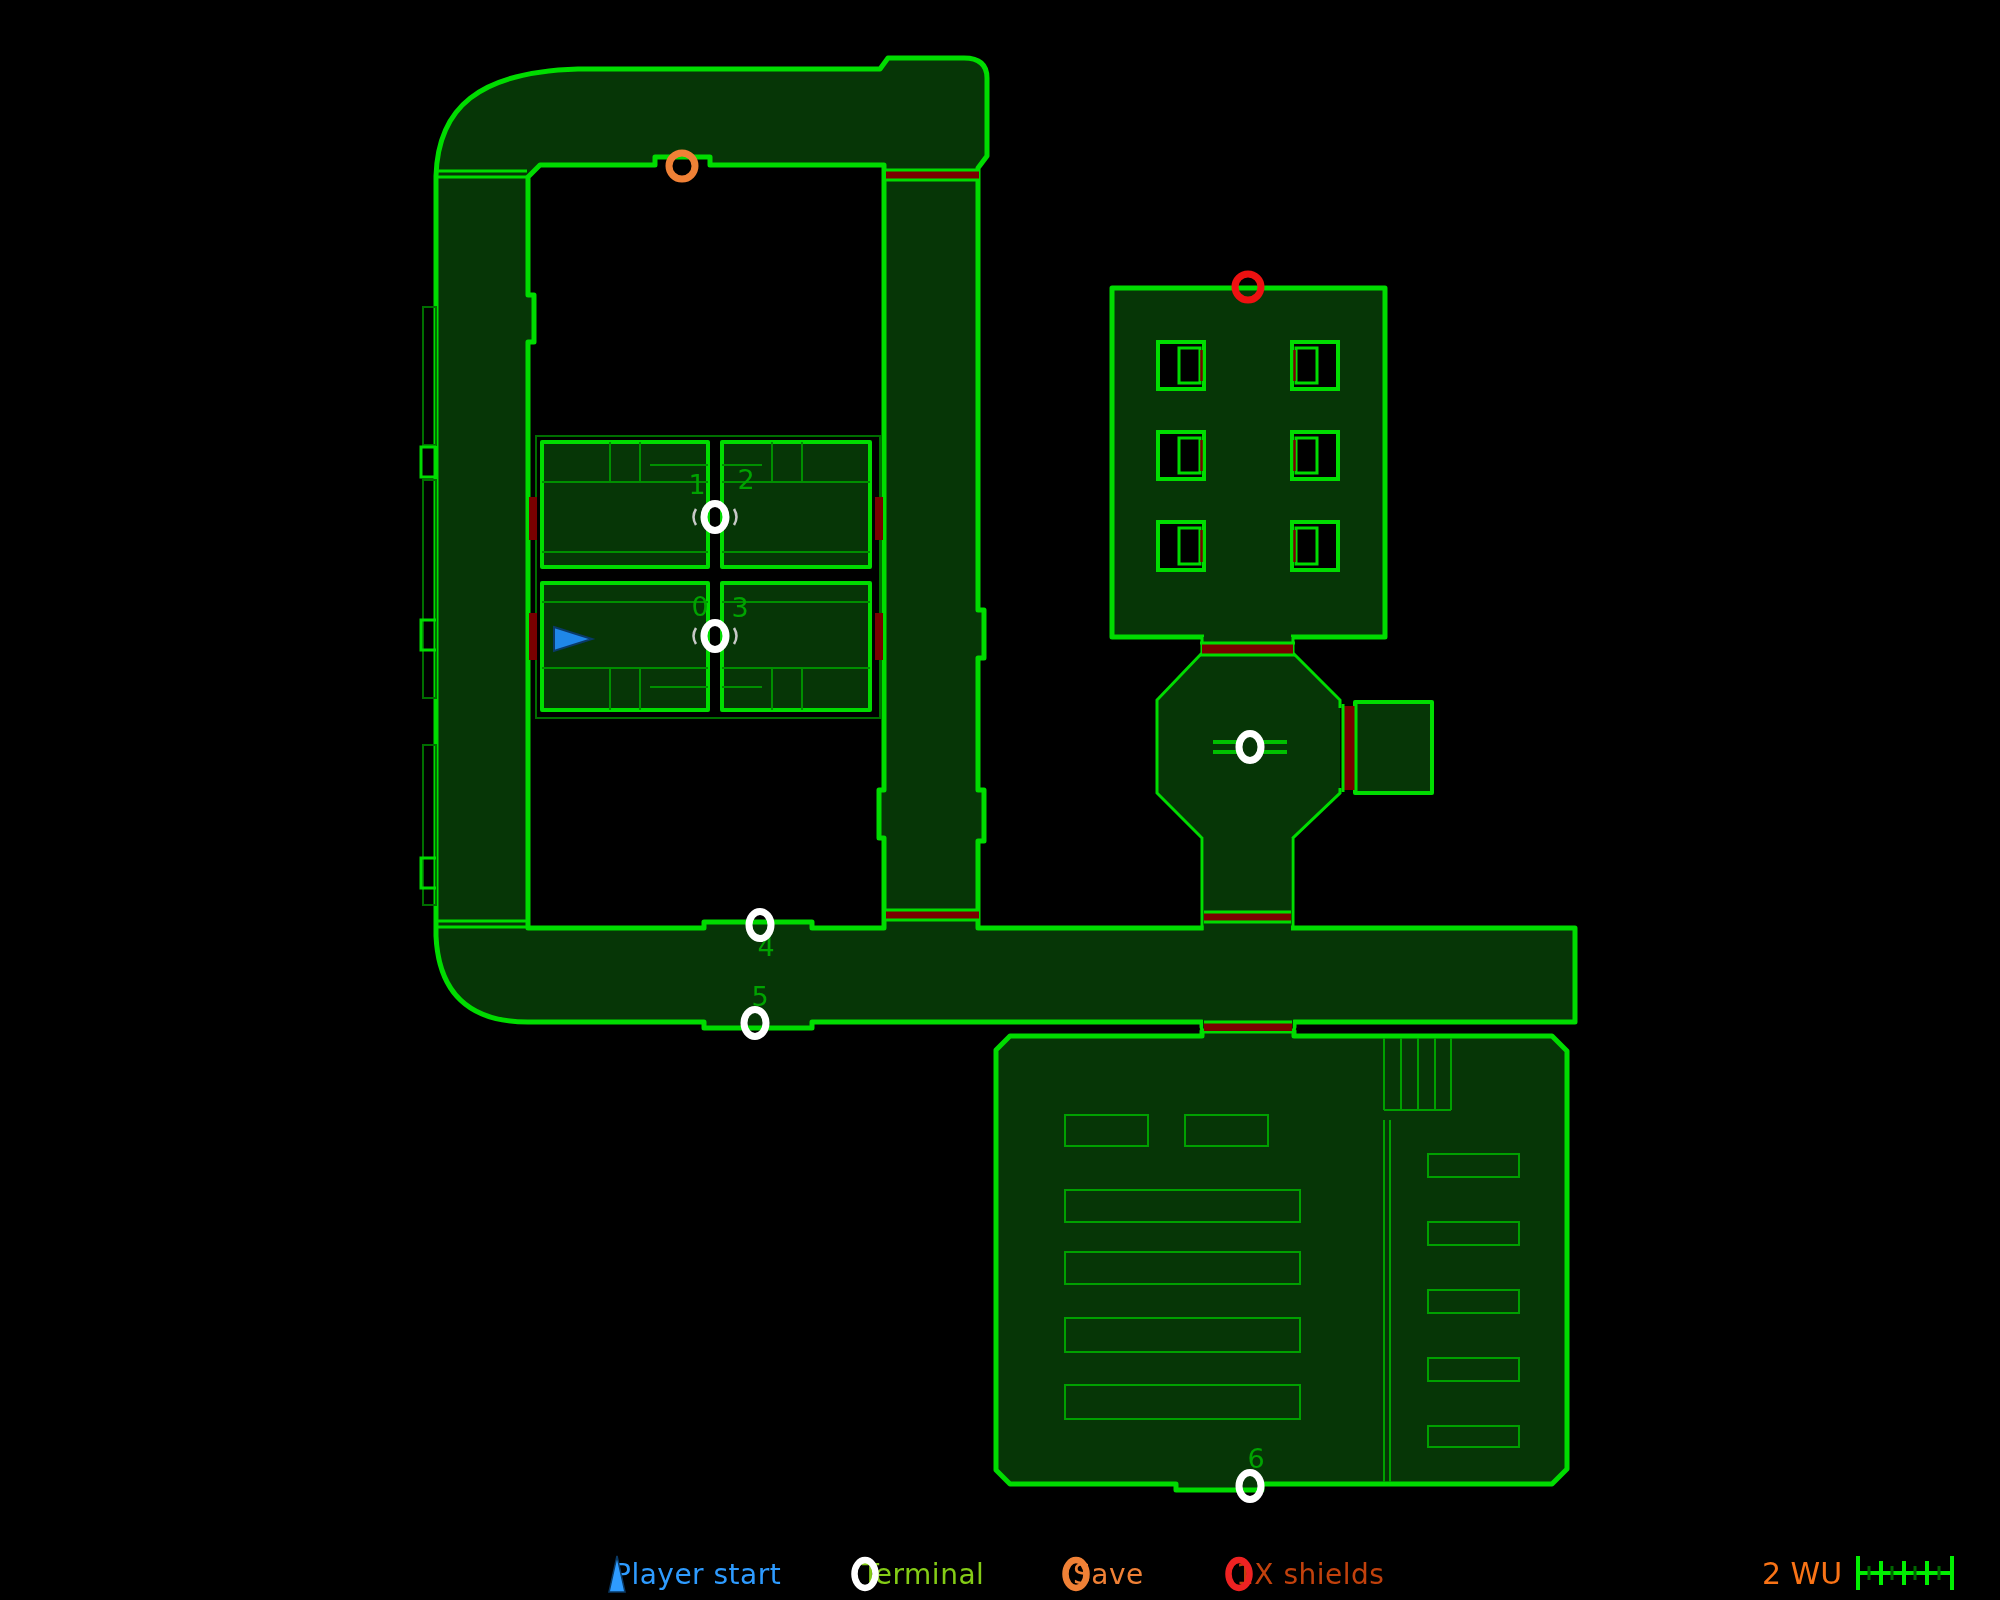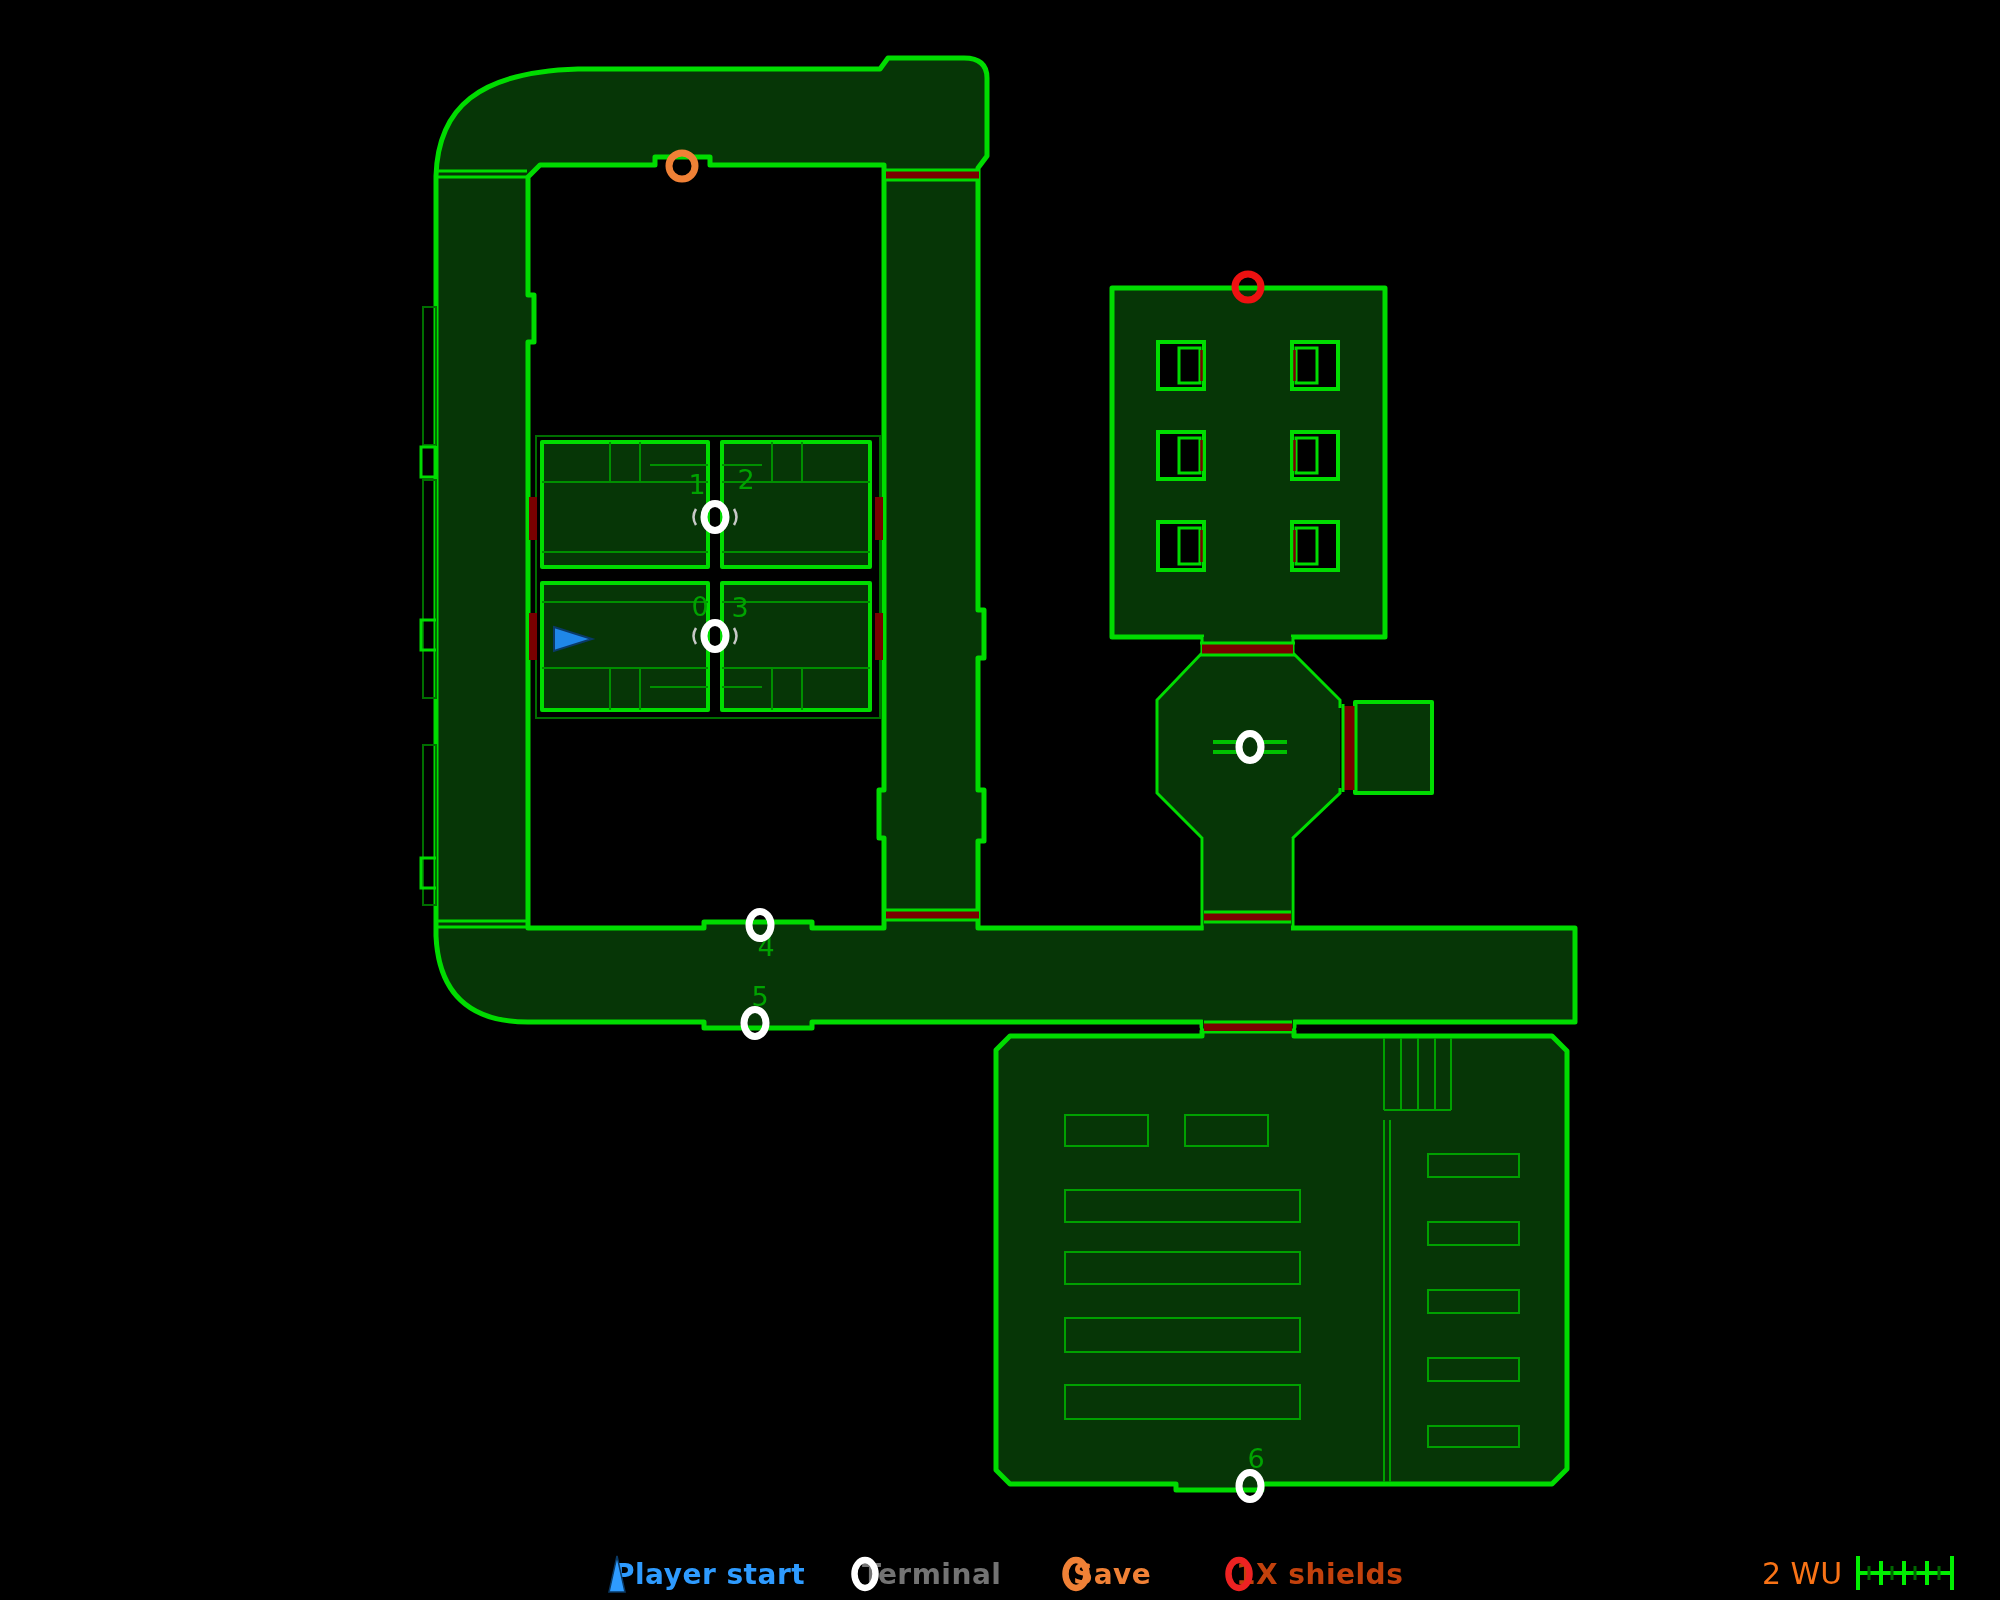--- a/index.html
+++ b/index.html
@@ -10,21 +10,21 @@
   .wall{fill:#063606;stroke:#00dc00;stroke-width:5;stroke-linejoin:round;}
   .wallThin{fill:#063606;stroke:#00dc00;stroke-width:4;stroke-linejoin:round;}
   .cubicle{fill:#000;stroke:#00dc00;stroke-width:4;}
   .inner{stroke:#008f00;stroke-width:2;fill:none;}
   .innerMid{stroke:#00a000;stroke-width:2;fill:none;}
   .faint{stroke:#006e00;stroke-width:2;fill:none;}
   .bright{stroke:#00dc00;stroke-width:3;fill:none;}
   .door{fill:#7a0000;stroke:none;}
   .mapnum{fill:#00a300;font-size:27px;}
   .legend-item{position:absolute;top:1552px;height:44px;display:flex;align-items:center;}
-  .legend-label{font-size:28px;font-weight:bold;margin-left:14px;letter-spacing:0.5px;}
+  .legend-label{font-size:28px;font-weight:normal;margin-left:14px;letter-spacing:0.5px;}
   .scale-label{position:absolute;top:1556px;left:1762px;font-size:30px;color:#f97316;}
 </style>
 </head>
 <body>
 
 <div id="stage">
 
 <svg id="map" width="2000" height="1600" viewBox="0 0 2000 1600">
 
   <path class="wall" fill-rule="evenodd" d="
@@ -217,21 +217,21 @@
       <div class="legend-item" style="left: 600px;">
         <svg width="34" height="44">
           <polygon points="17,4 25,40 9,40" fill="#2e9bff" stroke="#0a3a66" stroke-width="1.5"></polygon>
         </svg>
         <span class="legend-label" style="color: rgb(46, 155, 255);">Player start</span>
       </div>
       <div class="legend-item" style="left: 848px;">
         <svg width="34" height="44">
           <ellipse cx="17" cy="22" rx="10.5" ry="14" fill="none" stroke="#ffffff" stroke-width="6.5"></ellipse>
         </svg>
-        <span class="legend-label" style="color: #737373;">Terminal</span>
+        <span class="legend-label" style="color: #84cc16;">Terminal</span>
       </div>
       <div class="legend-item" style="left: 1059px;">
         <svg width="34" height="44">
           <ellipse cx="17" cy="22" rx="10.5" ry="14" fill="none" stroke="#f08136" stroke-width="6.5"></ellipse>
         </svg>
         <span class="legend-label" style="color: rgb(240, 129, 54);">Save</span>
       </div>
       <div class="legend-item" style="left: 1222px;">
         <svg width="34" height="44">
           <ellipse cx="17" cy="22" rx="10.5" ry="14" fill="none" stroke="#ee2222" stroke-width="6.5"></ellipse>

